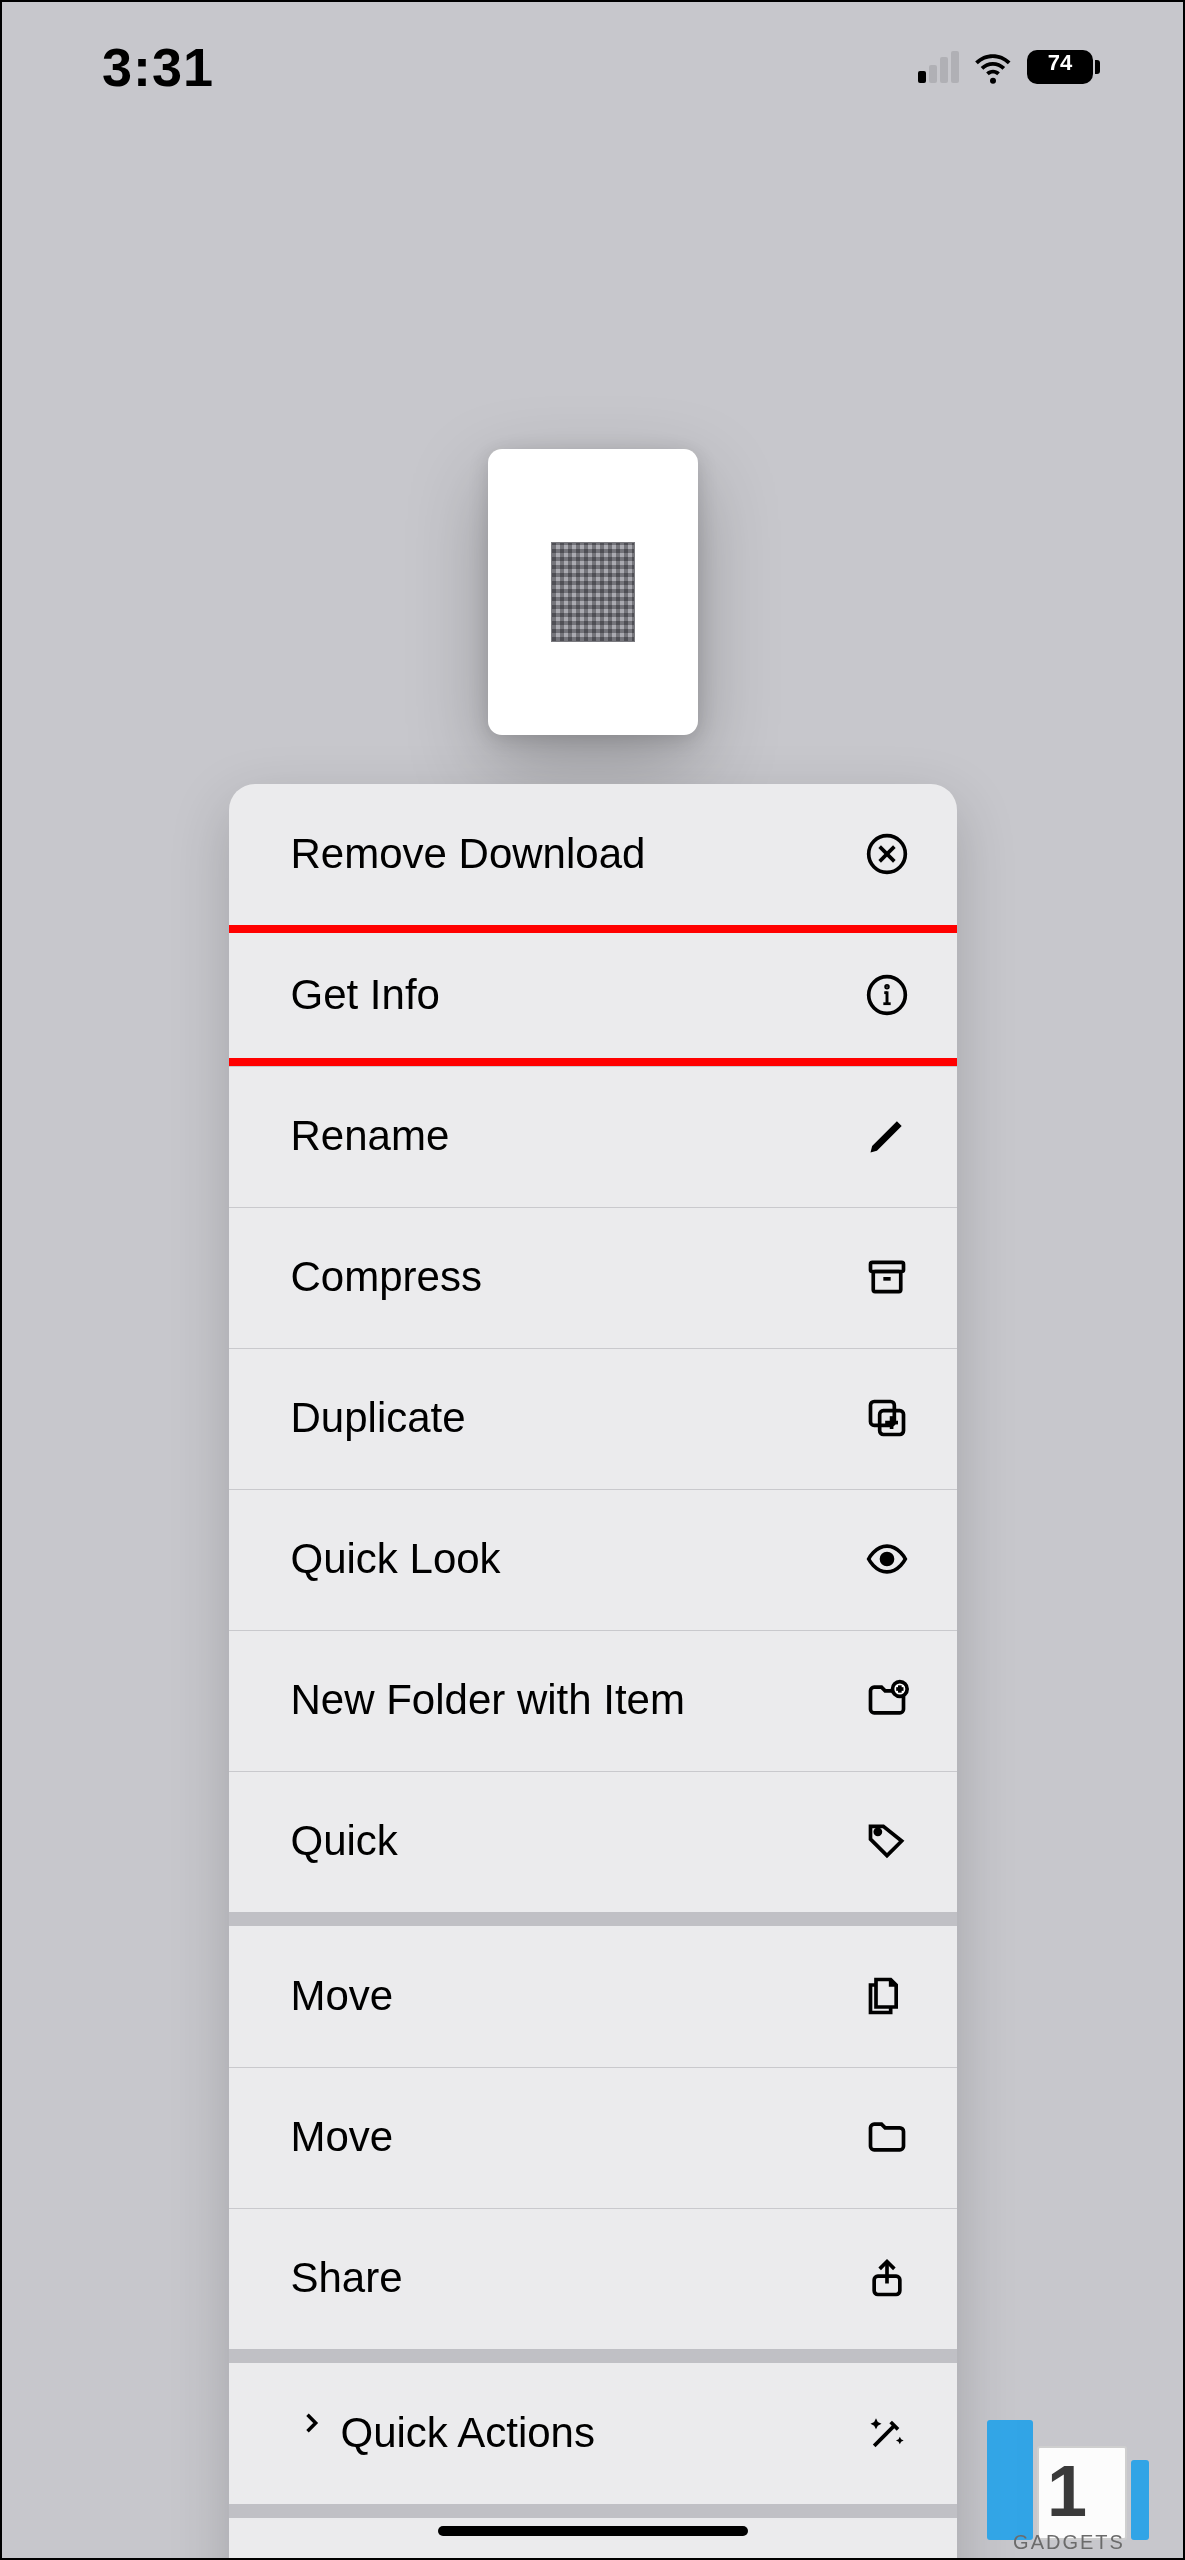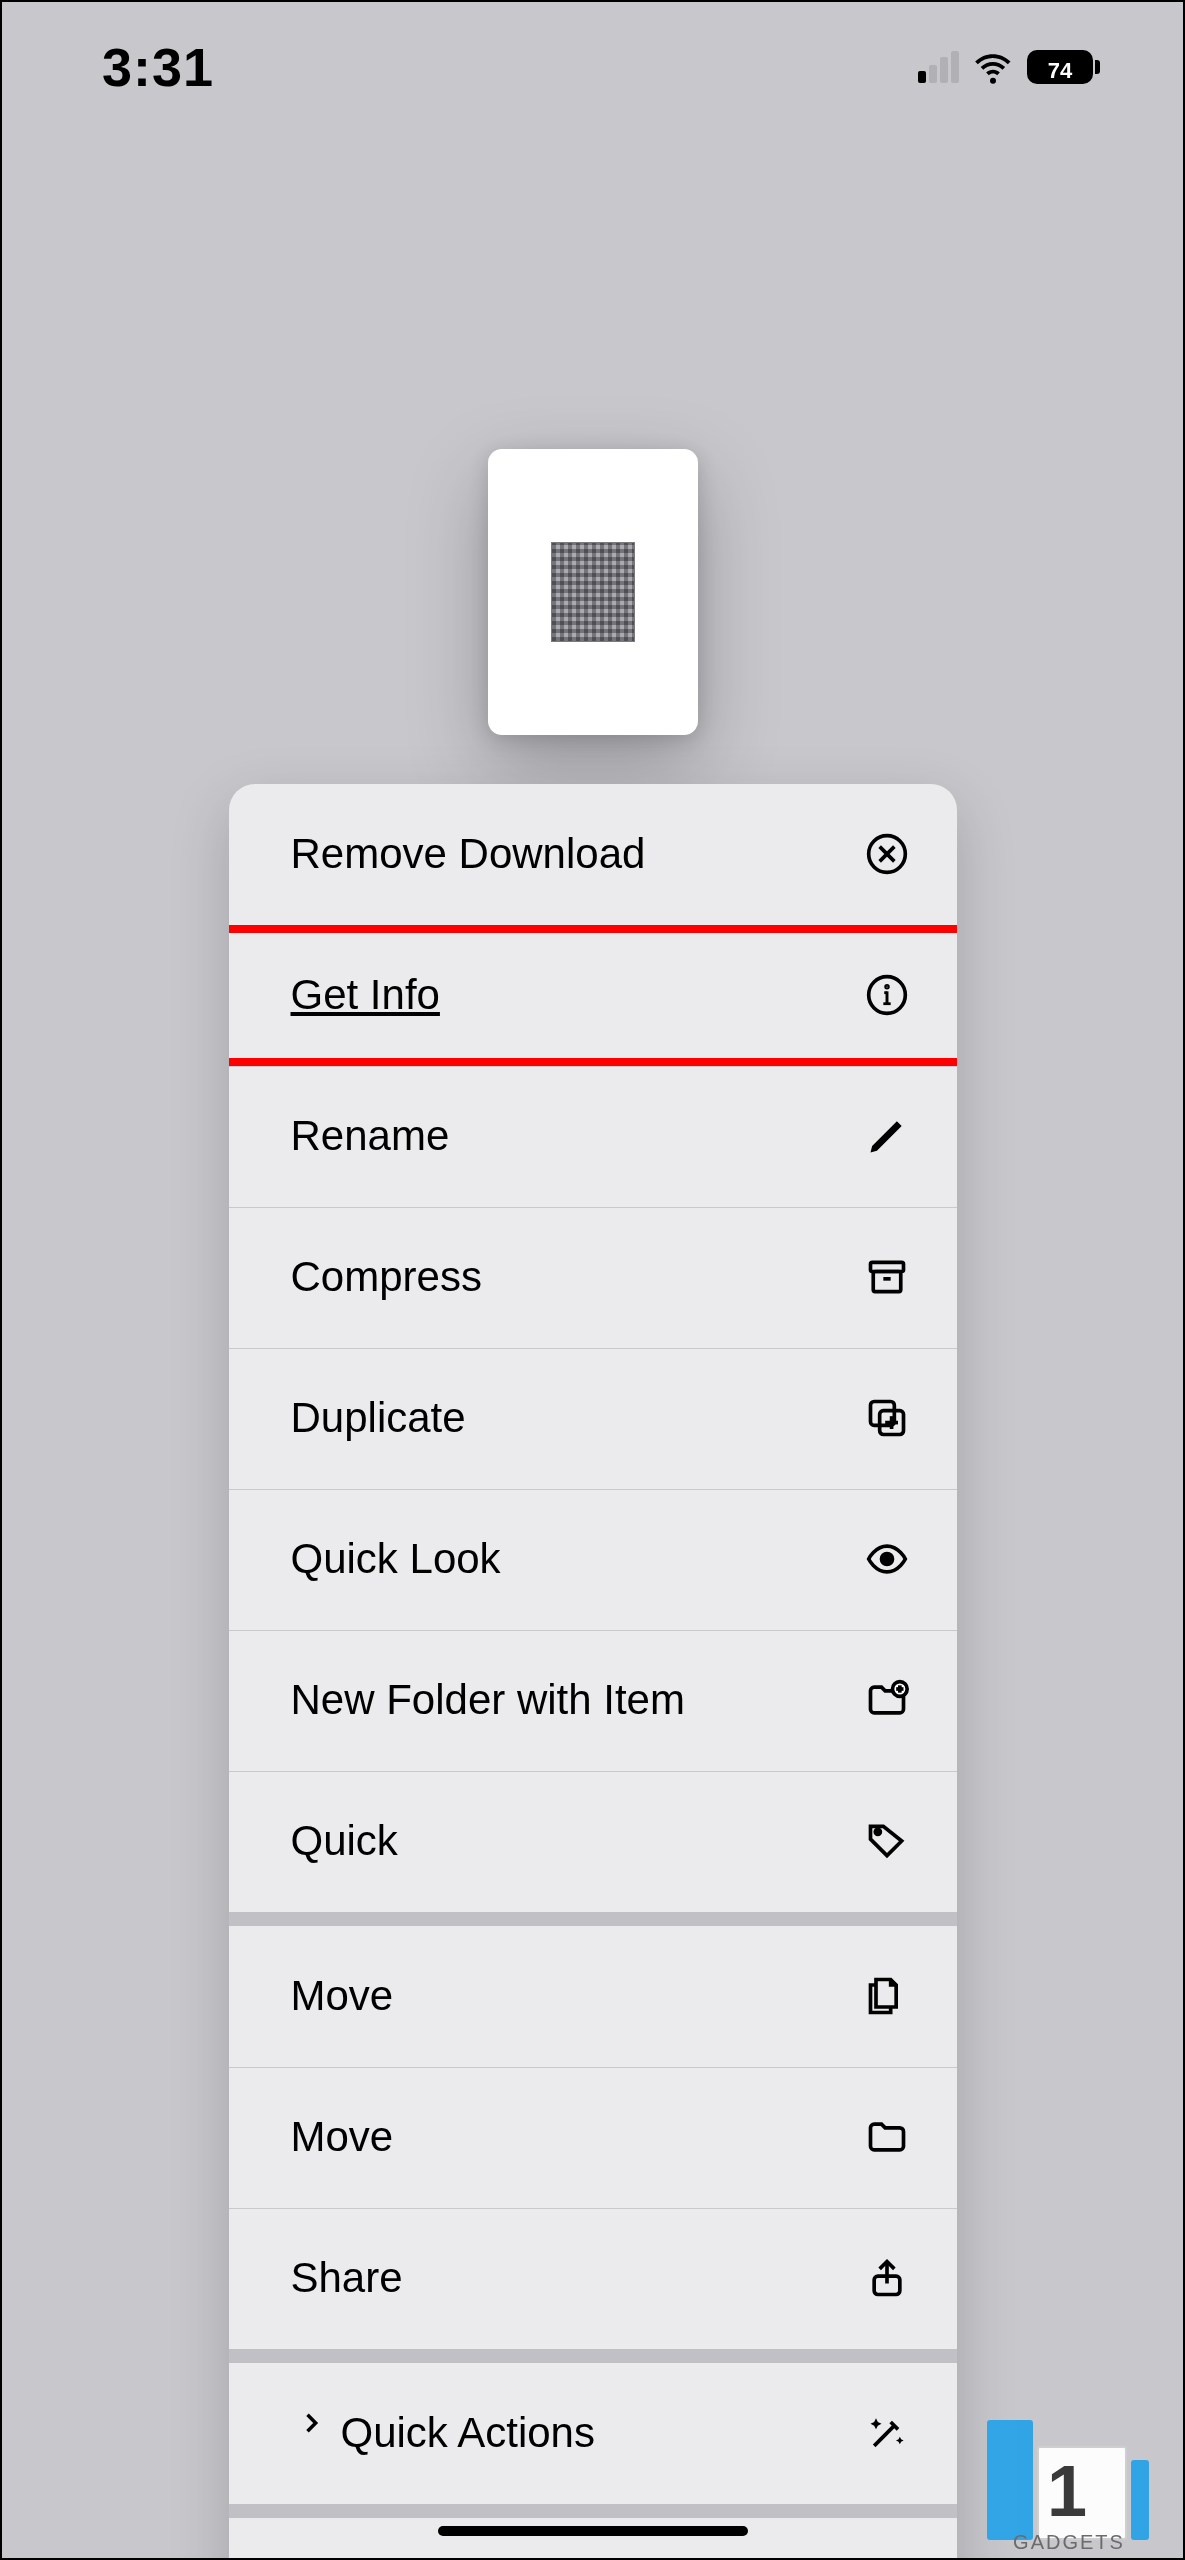--- a/index.html
+++ b/index.html
@@ -47,21 +47,21 @@
   .signal-bars span:nth-child(3){height:26px;background:#b0b0b5;}
   .signal-bars span:nth-child(4){height:32px;background:#b0b0b5;}
   .wifi-icon svg { width: 40px; height: 40px; display:block; }
   .battery {
     position: relative;
     width: 66px;
     height: 34px;
     background: #000;
     border-radius: 10px;
     display: flex;
-    align-items: flex-end;
+    align-items: flex-start;
     justify-content: center;
   }
   .battery::after{
     content:"";
     position:absolute;
     right:-7px; top:50%;
     transform:translateY(-50%);
     width:5px; height:14px;
     background:#000;
     border-radius: 0 3px 3px 0;
@@ -239,21 +239,21 @@
       <span class="menu-label">Remove Download</span>
       <span class="item-icon">
         <svg viewBox="0 0 24 24" fill="none" stroke="#000" stroke-width="2">
             <circle cx="12" cy="12" r="10"></circle>
             <line x1="8" y1="8" x2="16" y2="16"></line>
             <line x1="16" y1="8" x2="8" y2="16"></line>
           </svg>
       </span>
     </div>
 
-    <div class="menu-item" style="position:relative;text-decoration:underline;">
+    <div class="menu-item" style="position:relative;">
       <div class="highlight-box"></div>
       <span class="menu-label">Get Info</span>
       <span class="item-icon">
         <svg viewBox="0 0 24 24" fill="none" stroke="#000" stroke-width="2">
             <circle cx="12" cy="12" r="10"></circle>
             <circle cx="12" cy="7.5" r="0.5" fill="#000"></circle>
             <rect x="10.5" y="10" width="1.5" height="1.5" fill="#000" stroke="none"></rect>
             <rect x="11.2" y="10" width="1.6" height="7" fill="#000" stroke="none"></rect>
             <rect x="10" y="16" width="4" height="1.5" fill="#000" stroke="none"></rect>
           </svg>

